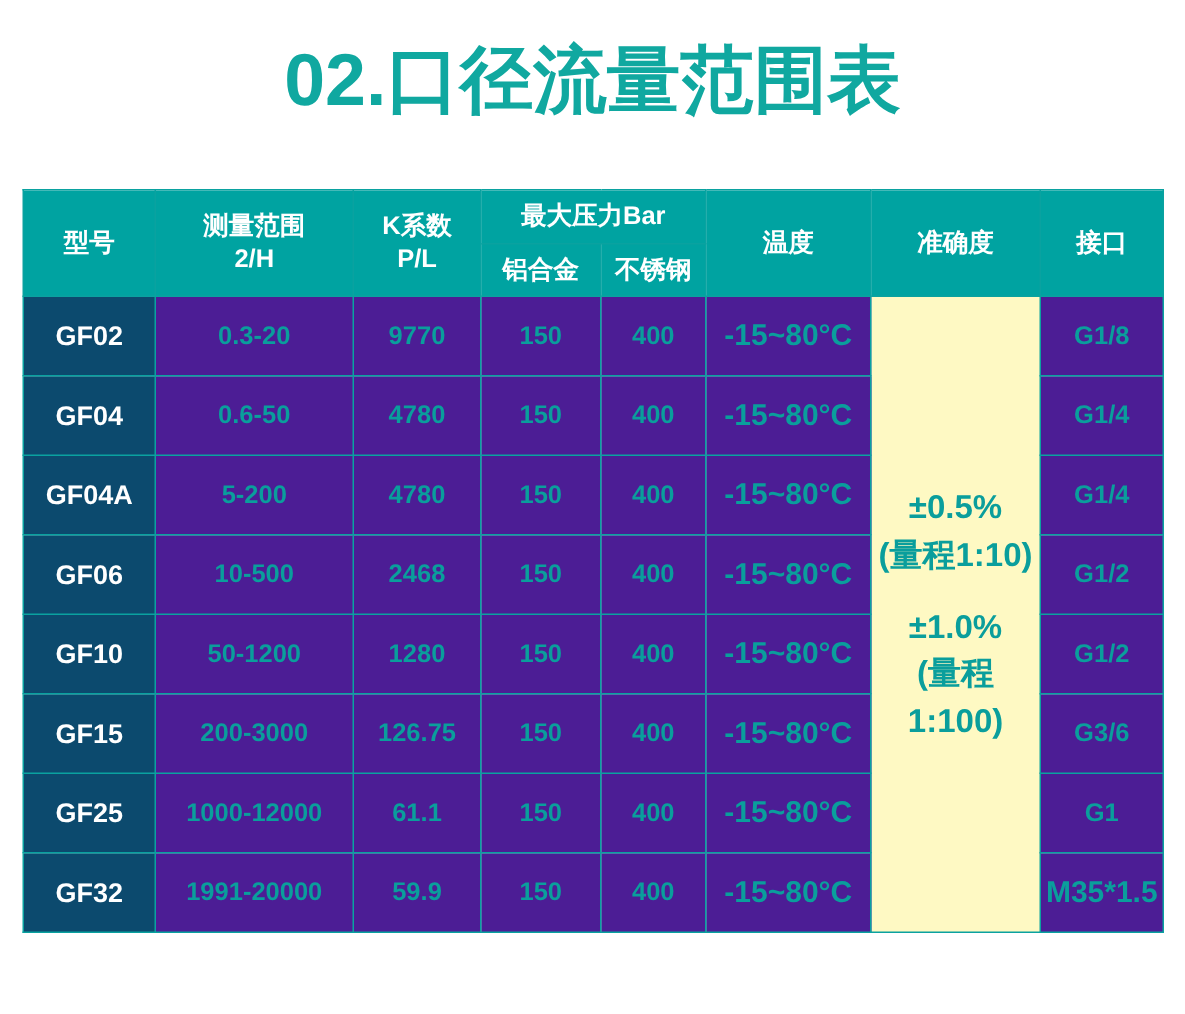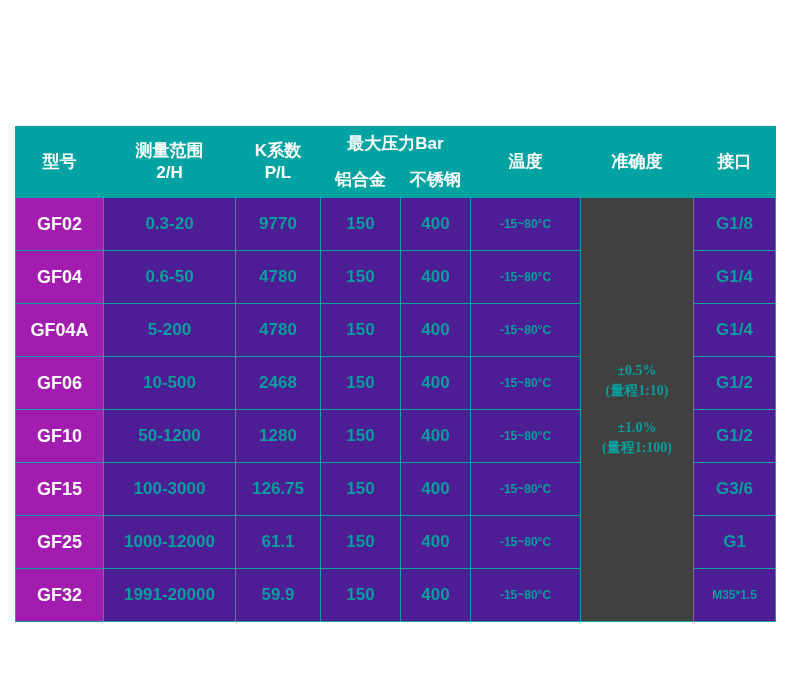--- a/index.html
+++ b/index.html
@@ -69,62 +69,64 @@
     line-height: 1.3;
     height: 34px;
   }
   .hd.tall { height: 70px; }
   .hd.sub  { height: 34px; font-size: 17px; margin-top: 32px; }
   .hd-inner { padding: 0 2px; }
   .hd-line2 { font-size: 17px; }
 
   
   .model {
-    background: #a21caf;
+    background: #0c4a6e;
     color: #ffffff;
     font-size: 18px;
     height: 52px;
   }
 
   
   .cell {
     background: #4c1d95;
     color: #0a9e9c;
     font-size: 17px;
     height: 52px;
   }
-  .cell.small { font-size: 12px; }
+  .cell.small { font-size: 20px; }
 
   
   .acc {
-    background: #404040;
+    background: #fef9c3;
     color: #0a9e9c;
-    font-size: 14px;
+    font-size: 22px;
     line-height: 1.45;
     text-align: center;
     padding: 0 4px;
-    font-family: Liberation Serif, serif;
   }
   .acc .acc-block { margin: 0; }
   .acc .acc-gap { height: 16px; }
 
   .col-model  { width: 88px;  }
   .col-range  { width: 132px; }
   .col-k      { width: 85px;  }
   .col-alu    { width: 80px;  }
   .col-steel  { width: 70px;  }
   .col-temp   { width: 110px; }
   .col-acc    { width: 113px; }
   .col-iface  { width: 82px;  }
 </style>
 </head>
 <body>
 
 <div class="page">
 
+  <div class="title-wrap">
+    <span class="title">02.口径流量范围表</span>
+  </div>
 
   <div class="table-wrap">
     <table class="spec">
       <colgroup>
         <col class="col-model">
         <col class="col-range">
         <col class="col-k">
         <col class="col-alu">
         <col class="col-steel">
         <col class="col-temp">
@@ -220,21 +222,21 @@
           <td class="cell">50-1200</td>
           <td class="cell">1280</td>
           <td class="cell">150</td>
           <td class="cell">400</td>
           <td class="cell small">-15~80°C</td>
           <td class="cell">G1/2</td>
         </tr>
 
         <tr>
           <td class="model">GF15</td>
-          <td class="cell">100-3000</td>
+          <td class="cell">200-3000</td>
           <td class="cell">126.75</td>
           <td class="cell">150</td>
           <td class="cell">400</td>
           <td class="cell small">-15~80°C</td>
           <td class="cell">G3/6</td>
         </tr>
 
         <tr>
           <td class="model">GF25</td>
           <td class="cell">1000-12000</td>

